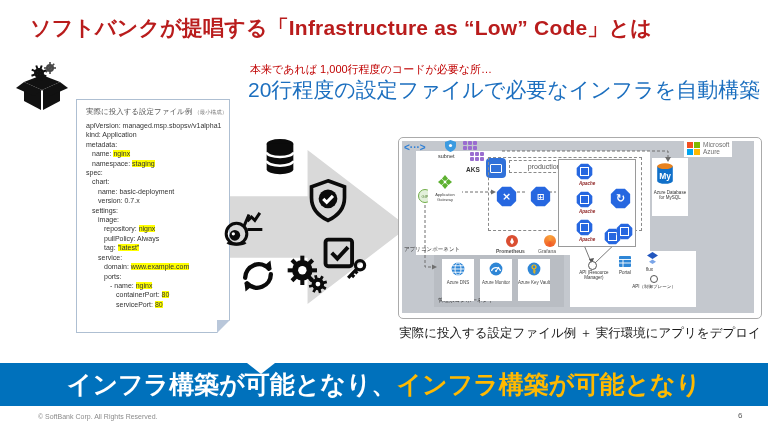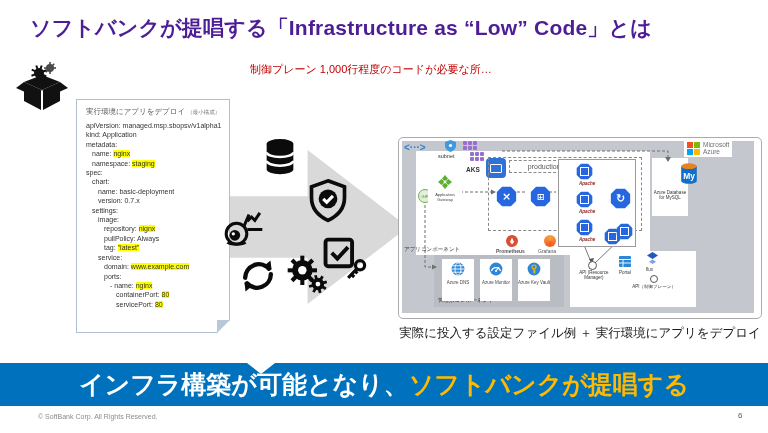--- a/index.html
+++ b/index.html
@@ -1,20 +1,20 @@
 <!DOCTYPE html>
 <html><head>
 <meta charset="utf-8">
 <style>
   html,body{margin:0;padding:0;background:#e8e8e8;}
   #slide{position:relative;width:768px;height:433px;background:#ffffff;overflow:hidden;
          font-family:"Liberation Sans","DejaVu Sans",sans-serif;}
   .abs{position:absolute;}
   
-  .title{left:30px;top:14px;font-size:21px;font-weight:700;color:#4c1d95;letter-spacing:.2px;}
+  .title{left:30px;top:14px;font-size:21px;font-weight:700;color:#b91c1c;letter-spacing:.2px;}
   .sub-red{left:250px;top:62px;font-size:11px;color:#c00000;}
   .main-blue{left:248px;top:76px;font-size:21px;color:#1c6fbf;}
   
   .pkg{left:14px;top:60px;}
   
   .paper{left:76px;top:99px;width:154px;height:234px;background:#fff;border:1px solid #aebfd2;
          box-sizing:border-box;padding:7px 6px 4px 9px;z-index:2;
          clip-path:polygon(0 0,100% 0,100% calc(100% - 13px),calc(100% - 13px) 100%,0 100%);}
   .paper-fold{left:217px;top:320px;width:0;height:0;border-top:13px solid #b9c7da;border-right:13px solid transparent;z-index:3;}
   .cfg-head{font-size:7.5px;color:#595959;margin-bottom:4px;white-space:nowrap;}
@@ -61,21 +61,22 @@
   .copyright{left:38px;top:413px;font-size:7px;color:#8c8c8c;}
   .pageno{left:738px;top:411px;font-size:8px;color:#595959;}
 </style>
 </head>
 <body>
 
 <div id="slide">
 
   <div class="abs title">ソフトバンクが提唱する「Infrastructure as “Low” Code」とは</div>
 
-  <div class="abs sub-red">制御プレーン 1,000行程度のコードが必要な所…</div>
+  <div class="abs sub-red">本来であれば 1,000行程度のコードが必要な所…</div>
+  <div class="abs main-blue">20行程度の設定ファイルで必要なインフラを自動構築</div>
 
   <svg class="abs pkg" width="58" height="58" viewBox="0 0 58 58">
     <g fill="#111">
       <polygon points="10,22 28,15 46,22 28,30"></polygon>
       <polygon points="10,24 27,31 27,50 10,41"></polygon>
       <polygon points="46,24 29,31 29,50 46,41"></polygon>
       <polygon points="10,22 2,28 20,36 28,30"></polygon>
       <polygon points="46,22 54,28 36,36 28,30"></polygon>
     </g>
     <g fill="#111">
@@ -151,21 +152,21 @@
       <circle cx="18.5" cy="17.5" r="3.4"></circle>
       <rect x="17.8" y="12.5" width="1.5" height="10" transform="rotate(30 18.5 17.5)"></rect>
         <rect x="17.8" y="12.5" width="1.5" height="10" transform="rotate(75 18.5 17.5)"></rect>
         <rect x="17.8" y="12.5" width="1.5" height="10" transform="rotate(120 18.5 17.5)"></rect>
         <rect x="17.8" y="12.5" width="1.5" height="10" transform="rotate(165 18.5 17.5)"></rect>
     </g>
     <circle cx="18.5" cy="17.5" r="1.3" fill="#fff"></circle>
   </svg>
 
   <div class="abs paper">
-    <div class="cfg-head"><span>実行環境にアプリをデプロイ</span> <span class="cfg-note">（最小構成）</span></div>
+    <div class="cfg-head"><span>実際に投入する設定ファイル例</span> <span class="cfg-note">（最小構成）</span></div>
     <div>
         <div class="cl" style="padding-left: 0px;"><span>apiVersion: managed.msp.sbopsv/v1alpha1</span></div>
         <div class="cl" style="padding-left: 0px;"><span>kind: Application</span></div>
         <div class="cl" style="padding-left: 0px;"><span>metadata:</span></div>
         <div class="cl" style="padding-left: 6px;"><span>name: </span><span class="hl">nginx</span></div>
         <div class="cl" style="padding-left: 6px;"><span>namespace: </span><span class="hl">staging</span></div>
         <div class="cl" style="padding-left: 0px;"><span>spec:</span></div>
         <div class="cl" style="padding-left: 6px;"><span>chart:</span></div>
         <div class="cl" style="padding-left: 12px;"><span>name: basic-deployment</span></div>
         <div class="cl" style="padding-left: 12px;"><span>version: 0.7.x</span></div>
@@ -341,21 +342,21 @@
   </svg>
   <div class="abs tlabel" style="left:615px;top:270px;width:20px;font-size:4.5px;text-align:center">Portal</div>
   <svg class="abs" style="left:647px;top:252px" width="11" height="14" viewBox="0 0 11 14">
     <polygon points="5.5,0 11,3.5 5.5,7 0,3.5" fill="#2257bf"></polygon>
       <polygon points="5.5,7.6 9,9.8 5.5,12 2,9.8" fill="#7aa5e8"></polygon>
   </svg>
   <div class="abs tlabel" style="left:646px;top:267px;font-size:4.5px">flux</div>
   <div class="abs" style="left:650px;top:275px;width:6px;height:6px;border-radius:50%;border:1px solid #555;background:#fff"></div>
   <div class="abs tlabel" style="left:628px;top:284px;width:52px;font-size:4.5px;text-align:center">API（制御プレーン）</div>
 
-  <div class="abs" style="left:676px;top:162px">
+  <div class="abs" style="left:652px;top:162px">
     <svg width="26" height="26" viewBox="0 0 20 20">
       <path d="M4 3.2v11.2c0 1.4 2.7 2.4 6 2.4s6-1 6-2.4V3.2z" fill="#1070c9"></path>
       <ellipse cx="10" cy="3.2" rx="6" ry="2.2" fill="#e8821e"></ellipse>
       <text x="10" y="13" text-anchor="middle" font-size="6.5" fill="#fff" font-family="Liberation Sans, sans-serif" font-weight="bold">My</text>
     </svg>
   </div>
   <div class="abs tlabel" style="left:652px;top:190px;width:36px;font-size:4.5px;text-align:center">Azure Database for MySQL</div>
 
   <div class="abs mslogo" style="left:684px;top:139px">
     <div class="msq">
@@ -367,19 +368,19 @@
     <div class="mstext">
       <div>Microsoft</div>
       <div>Azure</div>
     </div>
   </div>
 
   <div class="abs caption">実際に投入する設定ファイル例 ＋ 実行環境にアプリをデプロイ</div>
 
   <div class="abs banner">
     <span class="w">インフラ構築が可能となり、</span>
-      <span class="y">ソフトバンクが提唱する</span>
+      <span class="y">インフラ構築が可能となり</span>
   </div>
   <div class="abs notch"></div>
 
   <div class="abs copyright">© SoftBank Corp. All Rights Reserved.</div>
   <div class="abs pageno">6</div>
 </div>
 
 </body></html>

